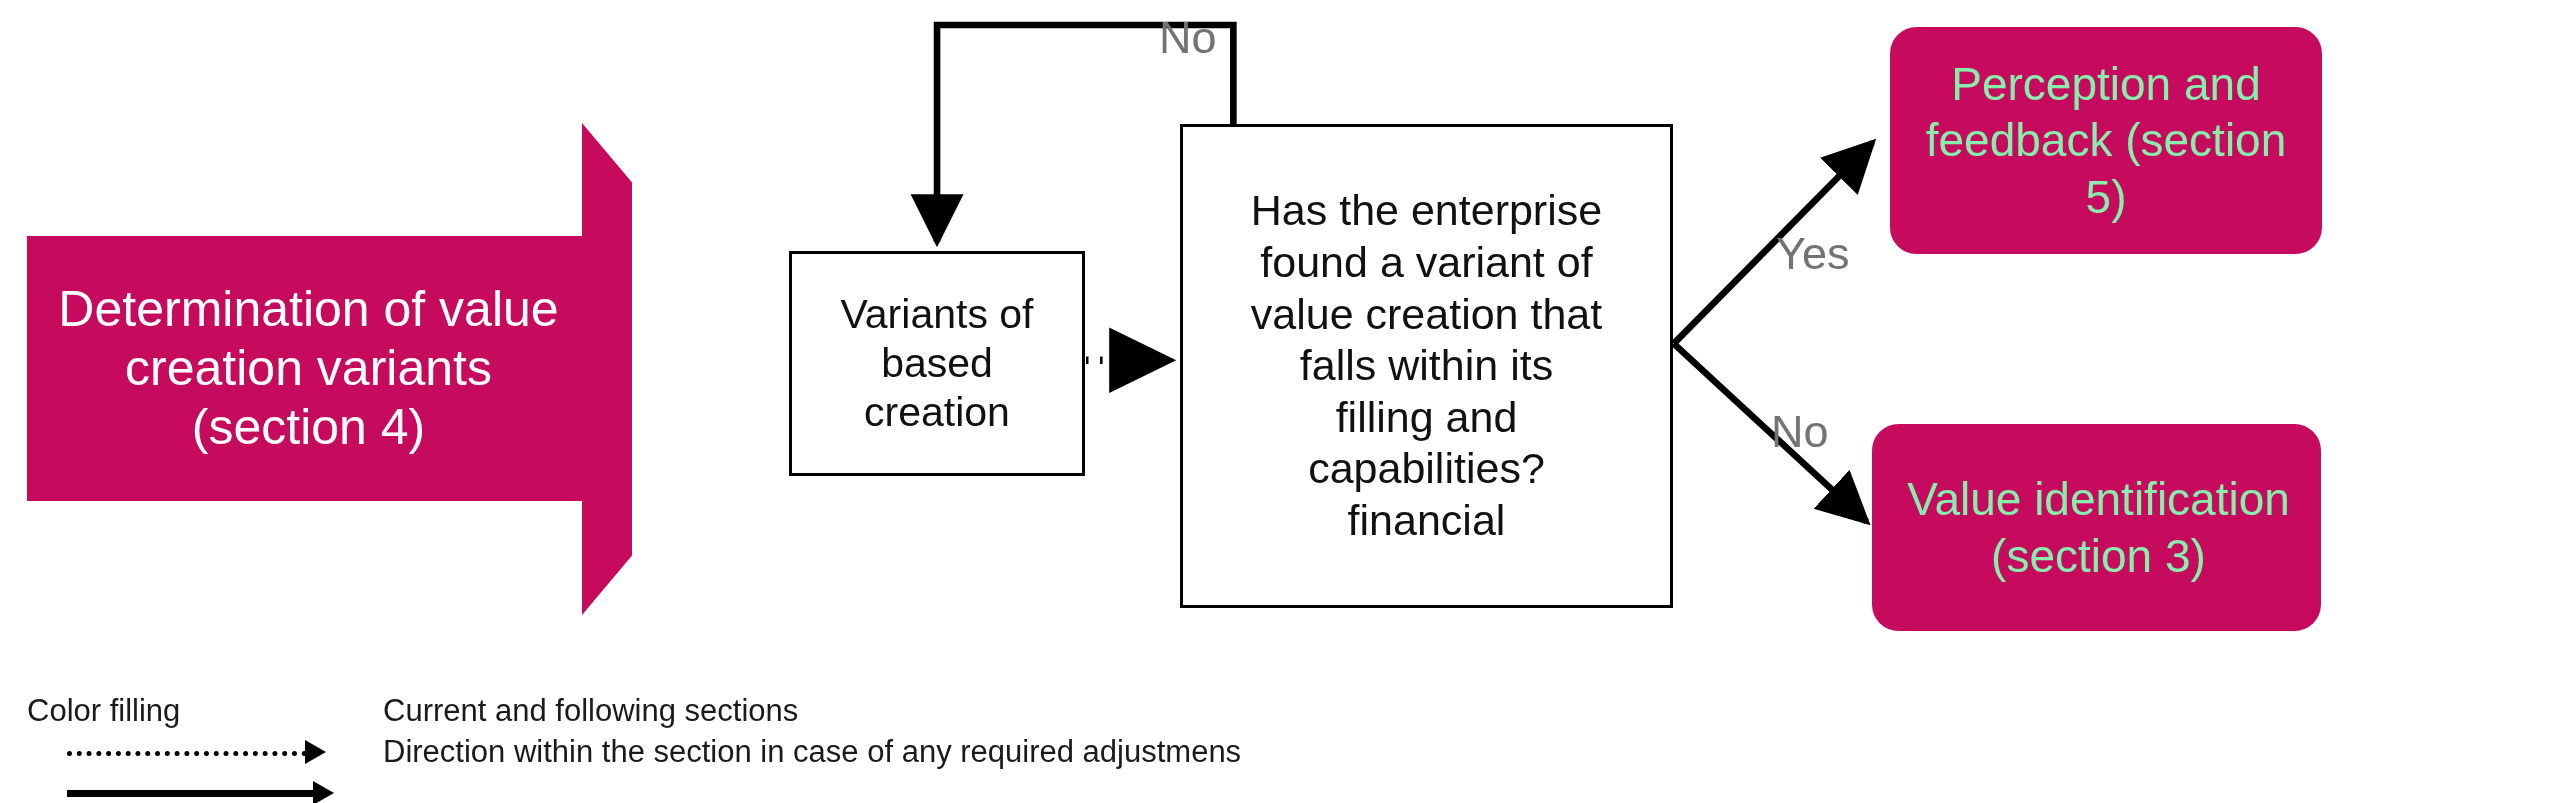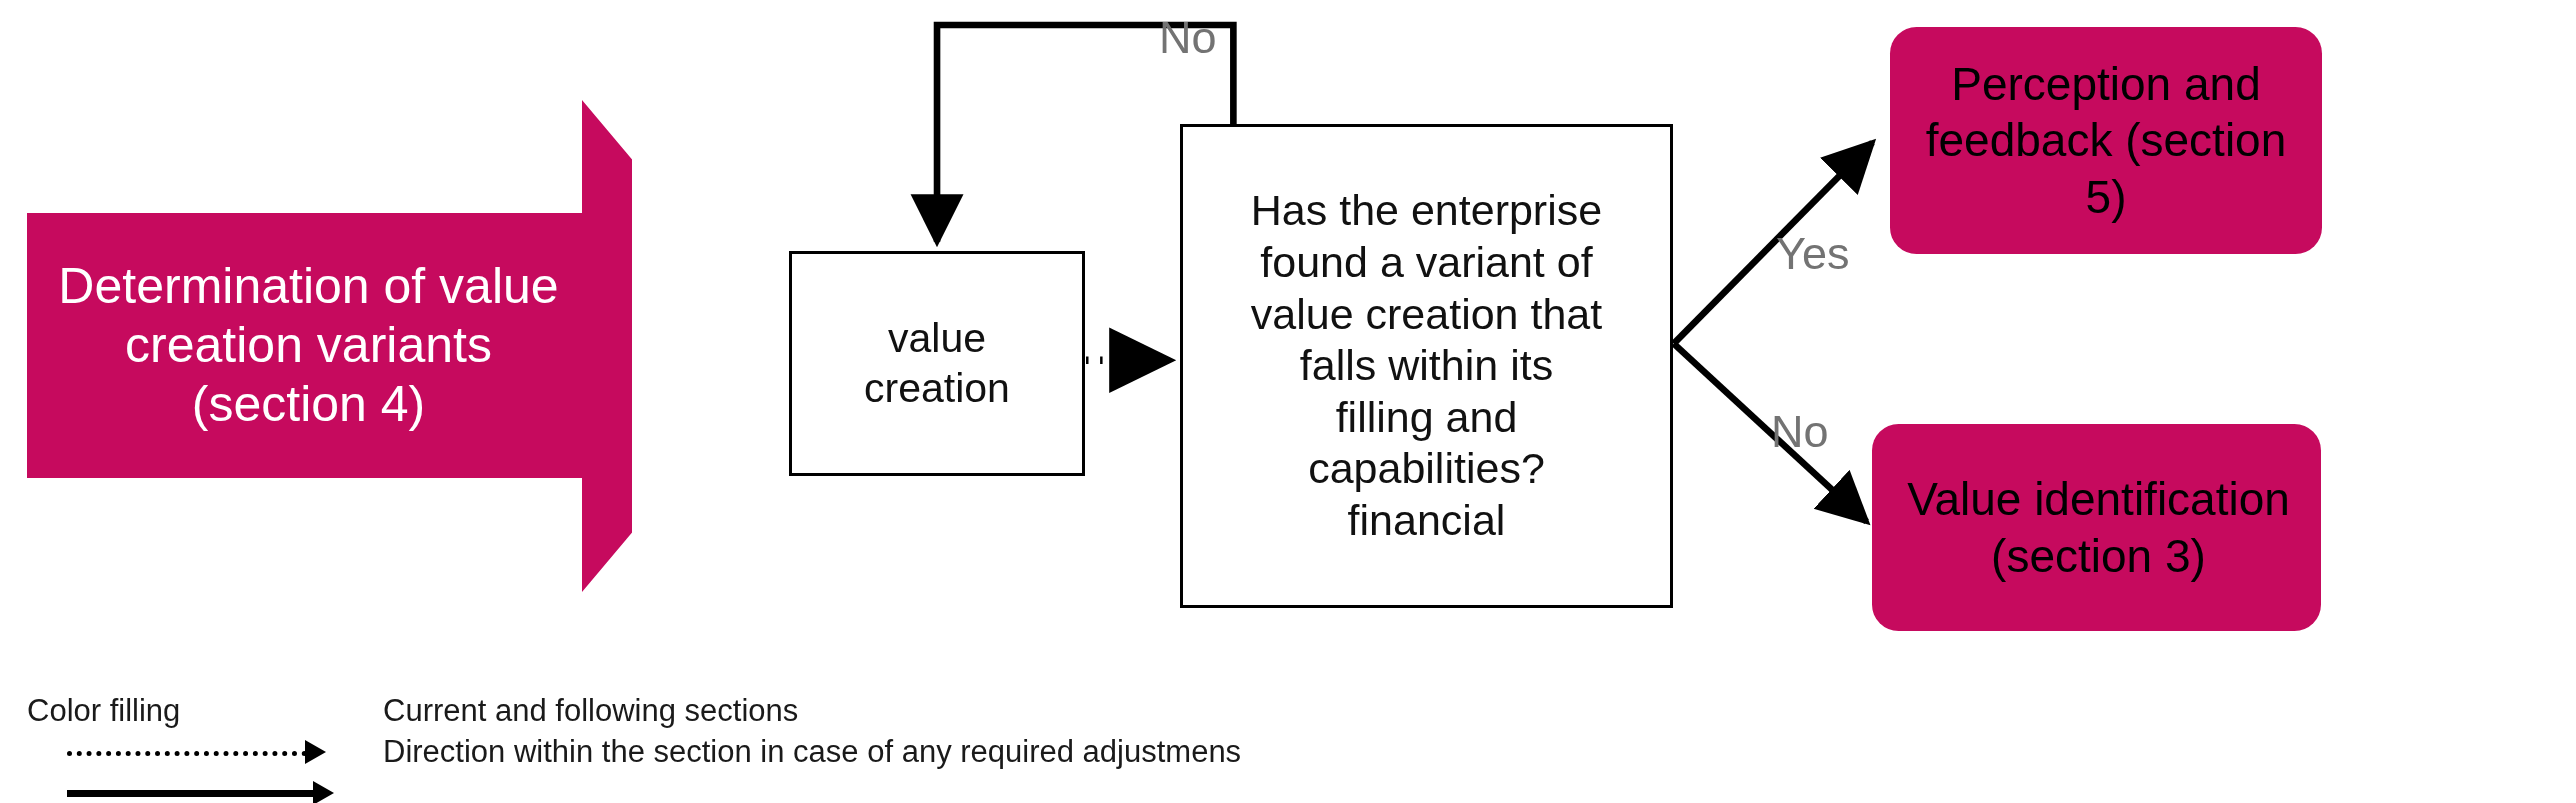--- a/index.html
+++ b/index.html
@@ -4,39 +4,39 @@
 <style>
   html,body{margin:0;padding:0;background:#ffffff;}
   body{font-family:"Liberation Sans", sans-serif;}
   #canvas{position:relative;width:2576px;height:804px;background:#ffffff;overflow:hidden;}
   #canvas svg.layer{position:absolute;left:0;top:0;width:2576px;height:804px;pointer-events:none;}
 
   .node{position:absolute;display:flex;align-items:center;justify-content:center;text-align:center;box-sizing:border-box;}
 
   
   #big-arrow{
-    left:27px;top:100px;width:605px;height:497px;
+    left:27px;top:123px;width:605px;height:497px;
     clip-path:polygon(0 113px, 555px 113px, 555px 0, 762px 246px, 555px 492px, 555px 378px, 0 378px);
     background:#C60A5E;
     padding-left:40px;
   }
   #big-arrow .label{
     position:absolute;left:0px;top:113px;width:563px;height:265px;
     display:flex;align-items:center;justify-content:center;
     color:#ffffff;font-size:50px;line-height:1.18;font-weight:400;
     padding:0 10px;box-sizing:border-box;
   }
 
   
   .rect-box{background:#ffffff;border:3.3px solid #000000;color:#111111;}
   #variants-box{left:789px;top:251px;width:296px;height:225px;font-size:41px;line-height:1.2;padding:5px 8.3px;}
   #decision-box{left:1180px;top:124px;width:493px;height:484px;font-size:43px;line-height:1.2;padding:6.6px 15px;text-align:center;}
 
   
-  .pink-box{background:#C60A5E;color:#000000;border-radius:26.5px;font-size:46px;line-height:1.22;padding:6.6px 18px;}
+  .pink-box{background:#C60A5E;color:#86efac;border-radius:26.5px;font-size:46px;line-height:1.22;padding:6.6px 18px;}
   #perception-box{left:1890px;top:27px;width:432px;height:227px;}
   #value-ident-box{left:1872px;top:424px;width:449px;height:207px;padding-left:22px;}
 
   
   .edge-label{position:absolute;font-weight:normal;color:#737373;white-space:nowrap;}
   #label-no-loop{left:1159px;top:11.6px;font-size:45px;}
   #label-yes{left:1776px;top:228px;font-size:45px;}
   #label-no-branch{left:1771px;top:406px;font-size:45px;}
 
   
@@ -89,21 +89,22 @@
       <div>
         <div>Determination of value</div>
         <div>creation variants</div>
         <div>(section 4)</div>
       </div>
     </div>
   </div>
 
   <div class="node rect-box" id="variants-box">
     <div>
-      <div>value</div>
+      <div>Variants of</div>
+      <div>based</div>
       <div>creation</div>
     </div>
   </div>
 
   <div class="node rect-box" id="decision-box">
     <div>
       <div>Has the enterprise</div>
       <div>found a variant of</div>
       <div>value creation that</div>
       <div>falls within its</div>

